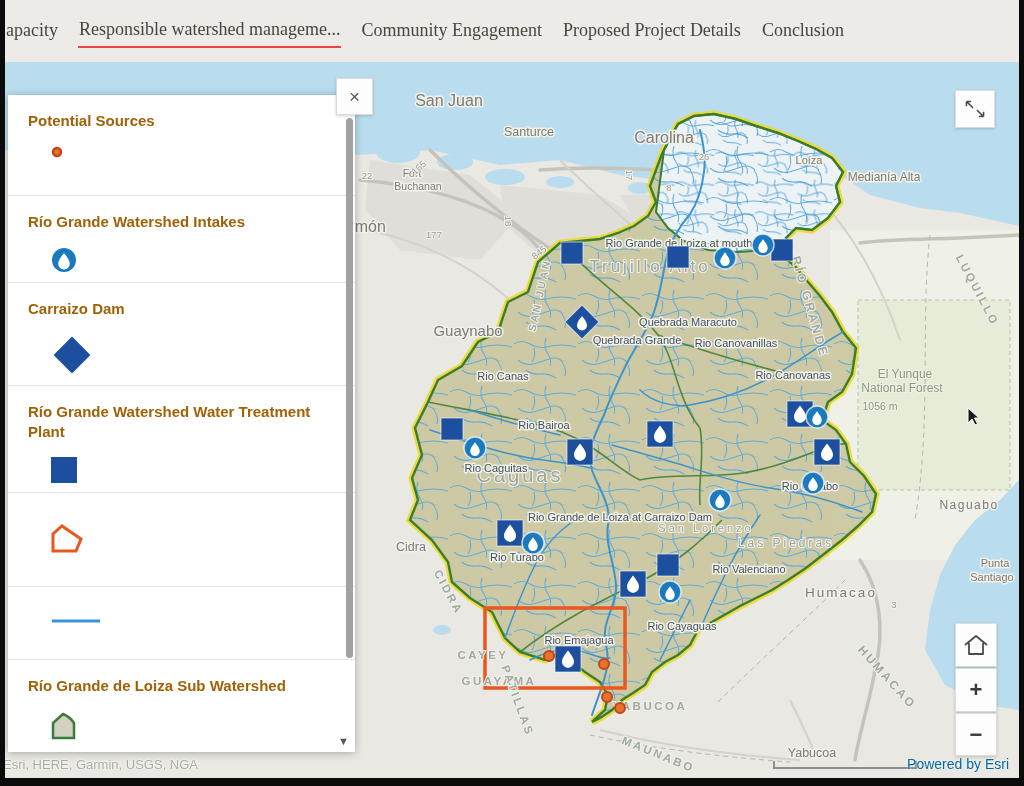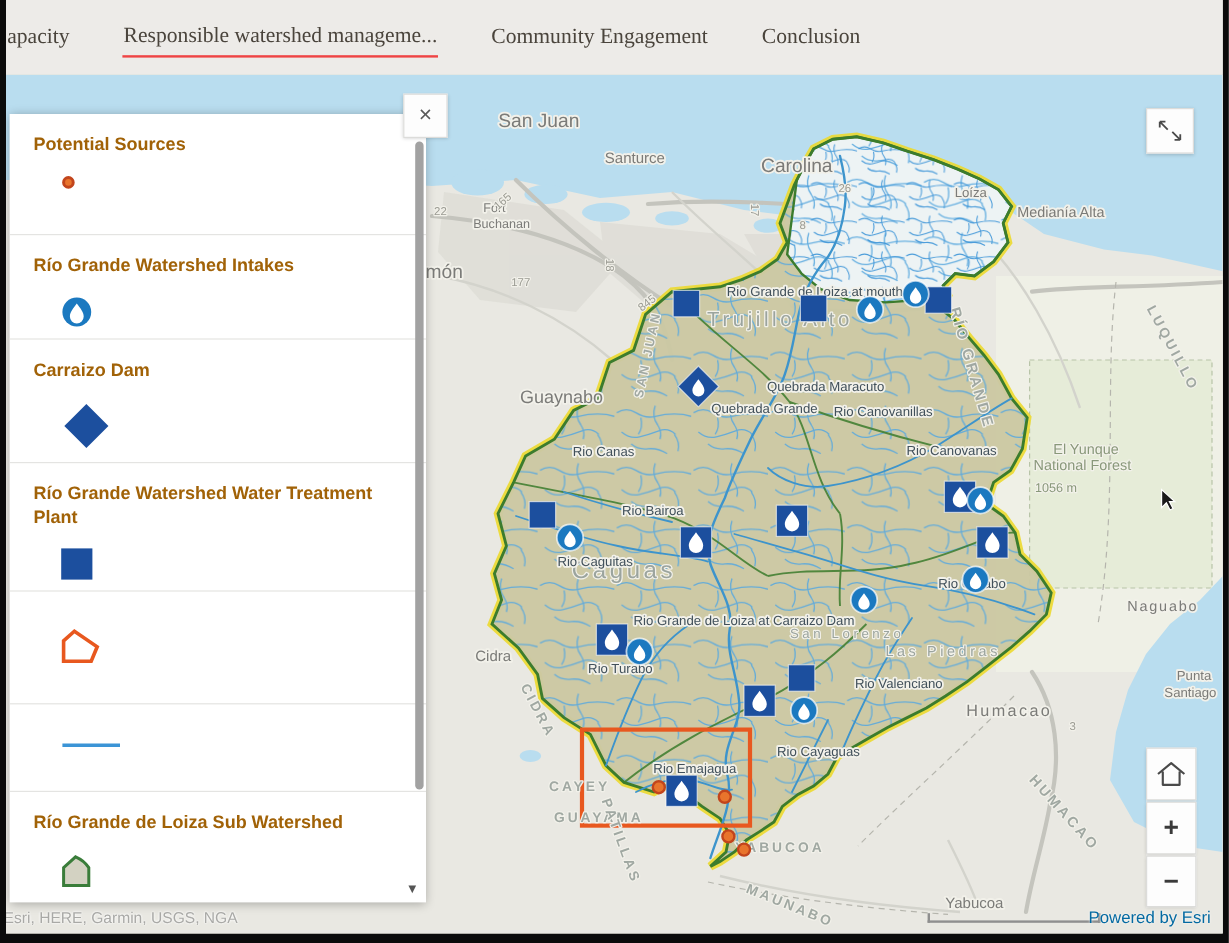--- a/index.html
+++ b/index.html
@@ -2,21 +2,21 @@
 <html><head>
 <meta charset="utf-8">
 <style>
   html,body{margin:0;padding:0}
   body{width:1024px;height:786px;background:#0b0b0b;position:relative;overflow:hidden;
        font-family:"Liberation Sans",sans-serif}
   .stage{position:absolute;left:5px;top:0;width:1014px;height:778px;background:#e9e8e2;overflow:hidden}
 
   
   .topnav{position:absolute;left:0;top:0;width:100%;height:62px;background:#edebe8;
-          display:flex;align-items:center;gap:43px;
+          display:flex;align-items:center;gap:19px;
           font-family:"Liberation Serif",serif;font-size:18px;color:#4a443c;white-space:nowrap}
   .topnav .tab{cursor:pointer;padding:4px 1px 6px}
   .topnav .tab.active{border-bottom:2px solid #ef4444}
 
   
   .map{position:absolute;left:0;top:62px;width:1014px;height:716px;overflow:hidden;background:#e9e8e2}
   .basemap{position:absolute;left:0;top:0}
 
   
   .lbl{font-family:"Liberation Sans",sans-serif;paint-order:stroke;stroke:#f2f1ea;stroke-width:3px;stroke-linejoin:round}
@@ -63,20 +63,21 @@
 </style>
 </head>
 <body>
 
 <div class="stage">
 
   <div class="topnav">
       <div class="tab">apacity</div>
       <div class="tab active">Responsible watershed manageme...</div>
       <div class="tab">Community Engagement</div>
+      <div class="tab">Proposed Project Details</div>
       <div class="tab">Conclusion</div>
     </div>
 
   <div class="map">
     <svg class="basemap" width="1014" height="716" viewBox="5 62 1014 716" xmlns="http://www.w3.org/2000/svg">
       <defs>
         <path id="wshed" d="M560,243 L538,262 L528,292 L508,302 L498,332 L478,342 L462,366 L438,380 L428,402 L415,428 L422,455 L412,478 L418,500 L410,520 L432,540 L448,562 L452,582 L470,598 L492,612 L505,638 L520,652 L545,660 L560,652 L572,662 L585,672 L600,682 L608,695 L605,710 L592,722 L600,718 L612,710 L622,700 L633,693 L645,685 L652,672 L665,662 L678,655 L690,645 L698,630 L712,622 L726,614 L740,606 L756,598 L772,590 L788,580 L806,568 L824,554 L842,540 L858,526 L872,512 L876,494 L864,476 L850,462 L846,444 L836,430 L822,420 L828,402 L842,392 L852,374 L856,348 L843,332 L832,312 L820,296 L808,282 L795,266 L782,256 L790,246 L786,238 L796,228 L812,230 L828,218 L840,202 L836,186 L843,172 L832,158 L816,149 L798,141 L778,133 L756,126 L736,119 L714,114 L694,116 L678,124 L670,138 L662,154 L656,170 L650,186 L656,202 L648,216 L634,226 L618,233 L600,239 L580,241 Z"></path>
         <path id="lobe" d="M656,212 L664,150 L678,124 L694,116 L714,114 L736,119 L756,126 L778,133 L798,141 L816,149 L832,158 L843,172 L836,186 L840,202 L828,218 L812,230 L796,228 L786,238 L790,246 L766,250 L738,252 L708,250 L684,241 L668,228 Z"></path>
         <pattern id="streams" width="64" height="48" patternUnits="userSpaceOnUse">
           <g fill="none" stroke="#58a8de" stroke-width="1.1" opacity="0.9">

